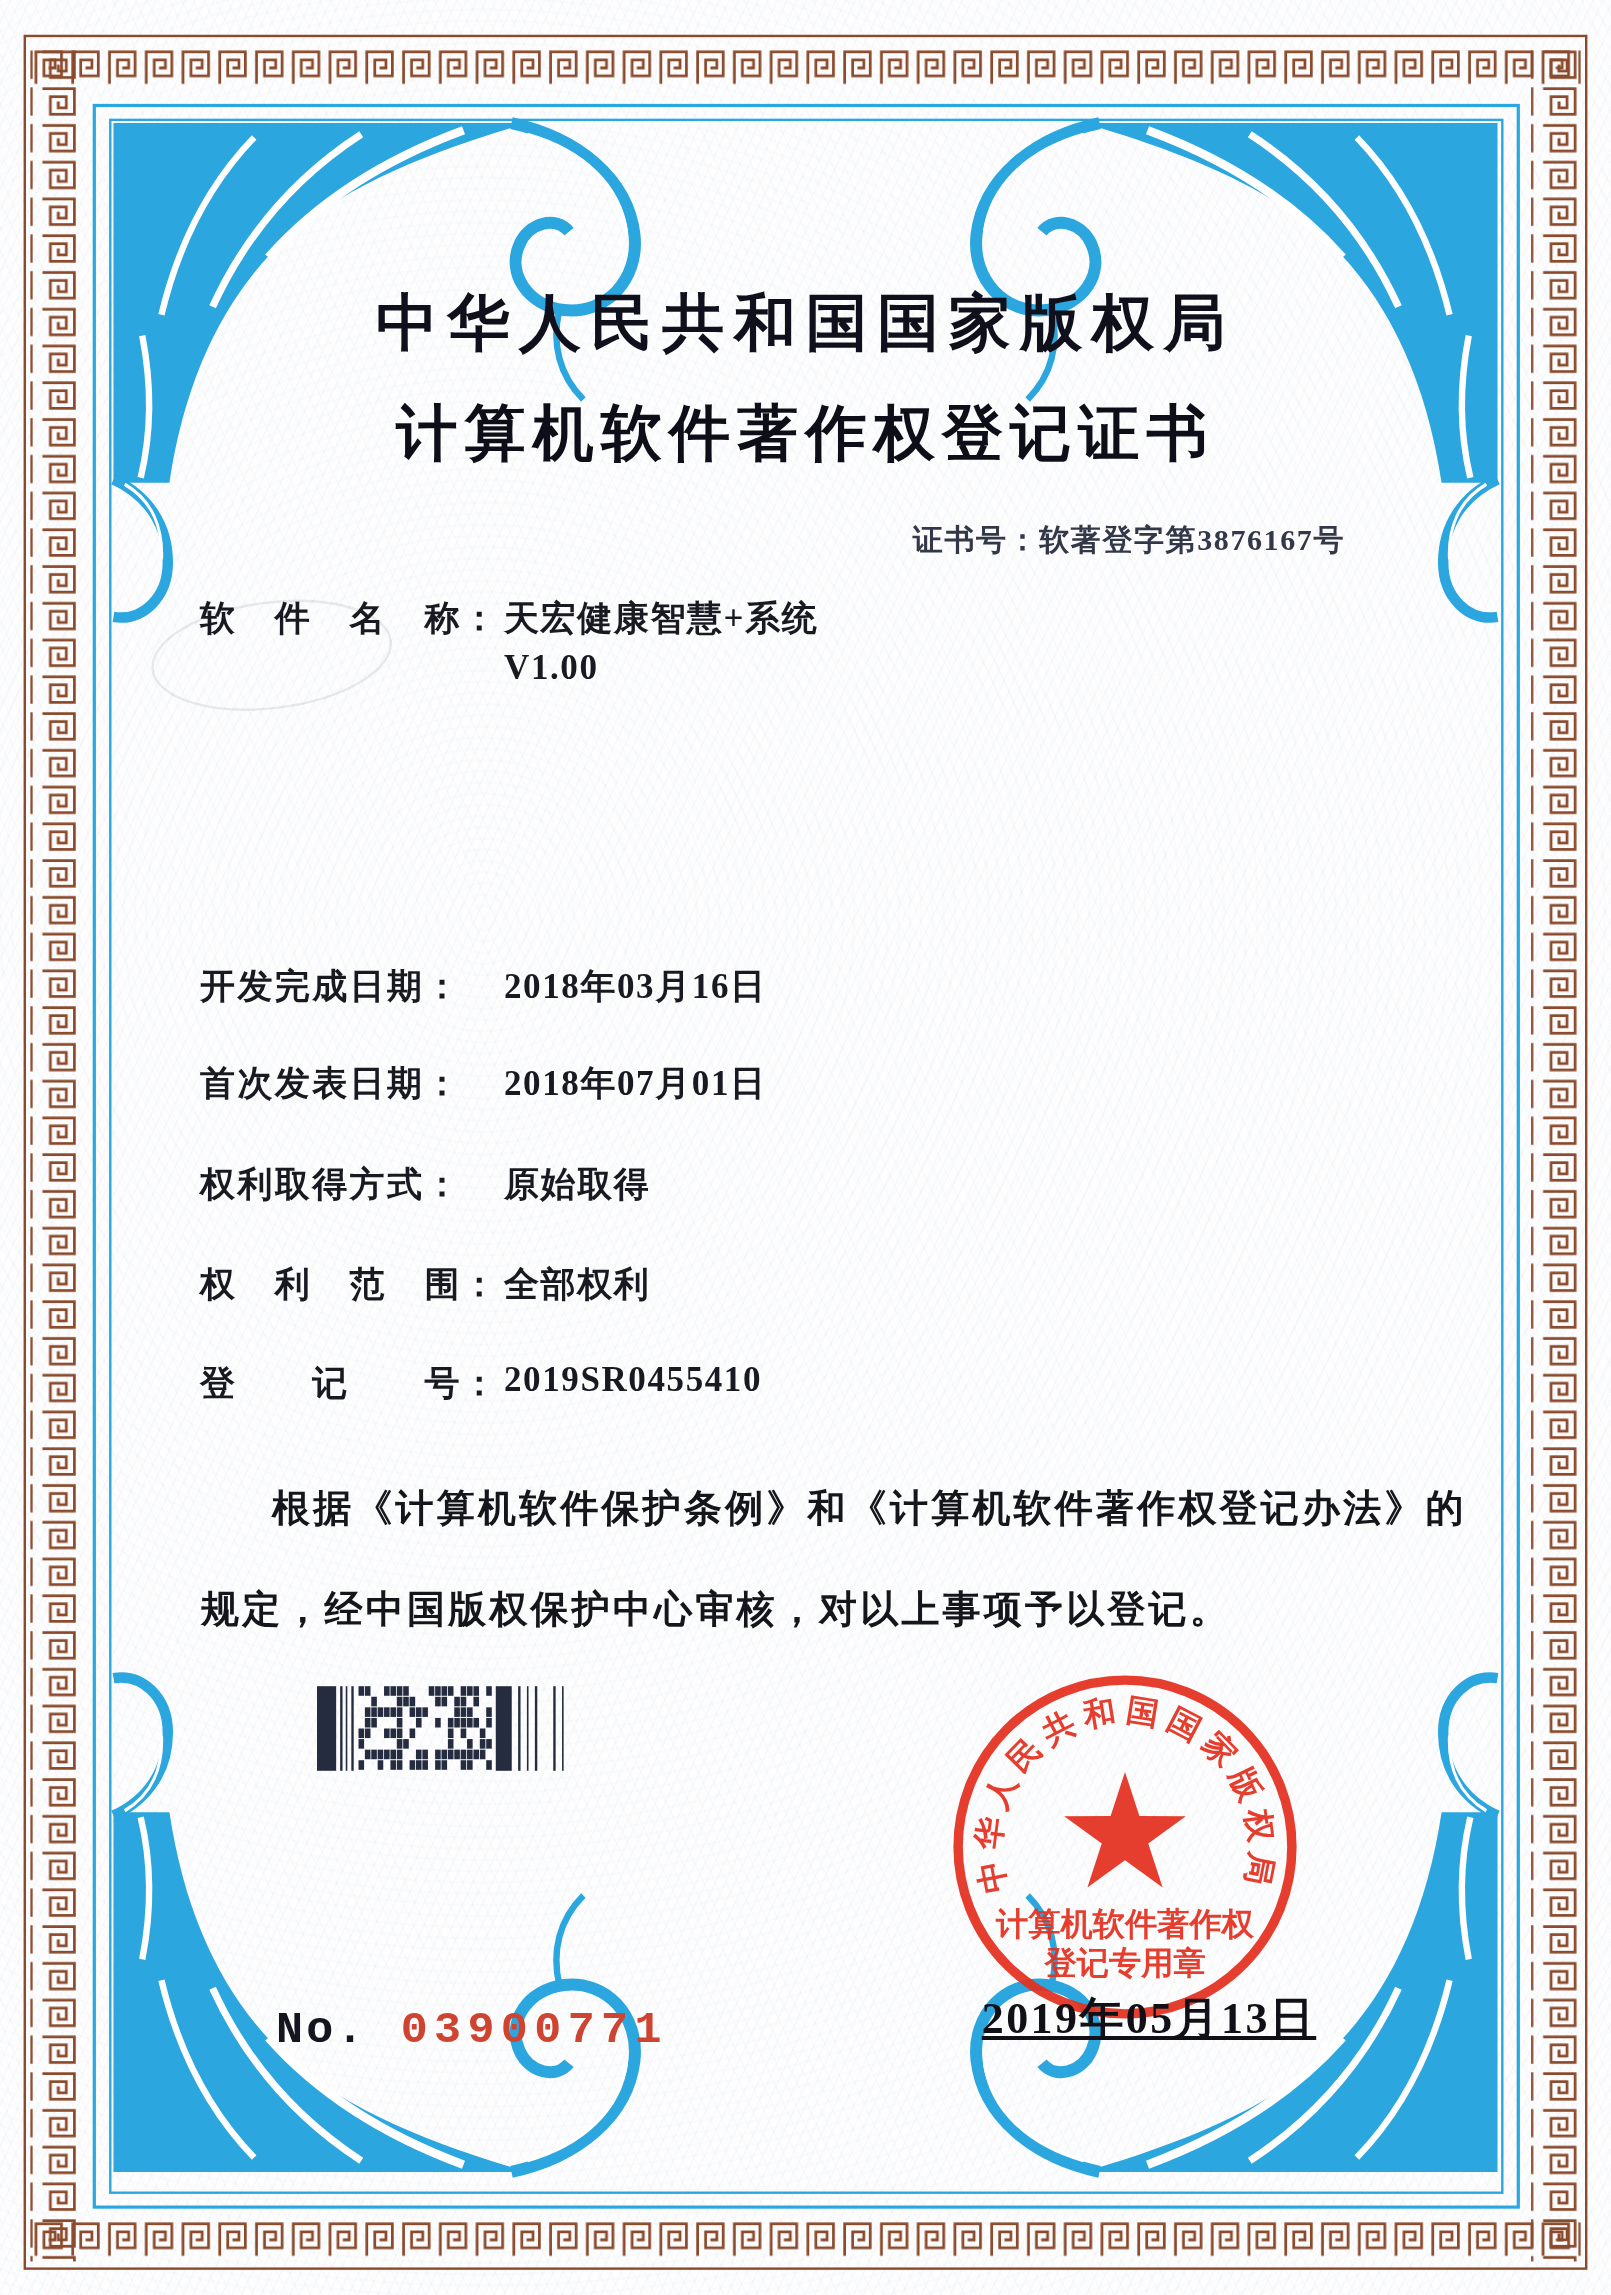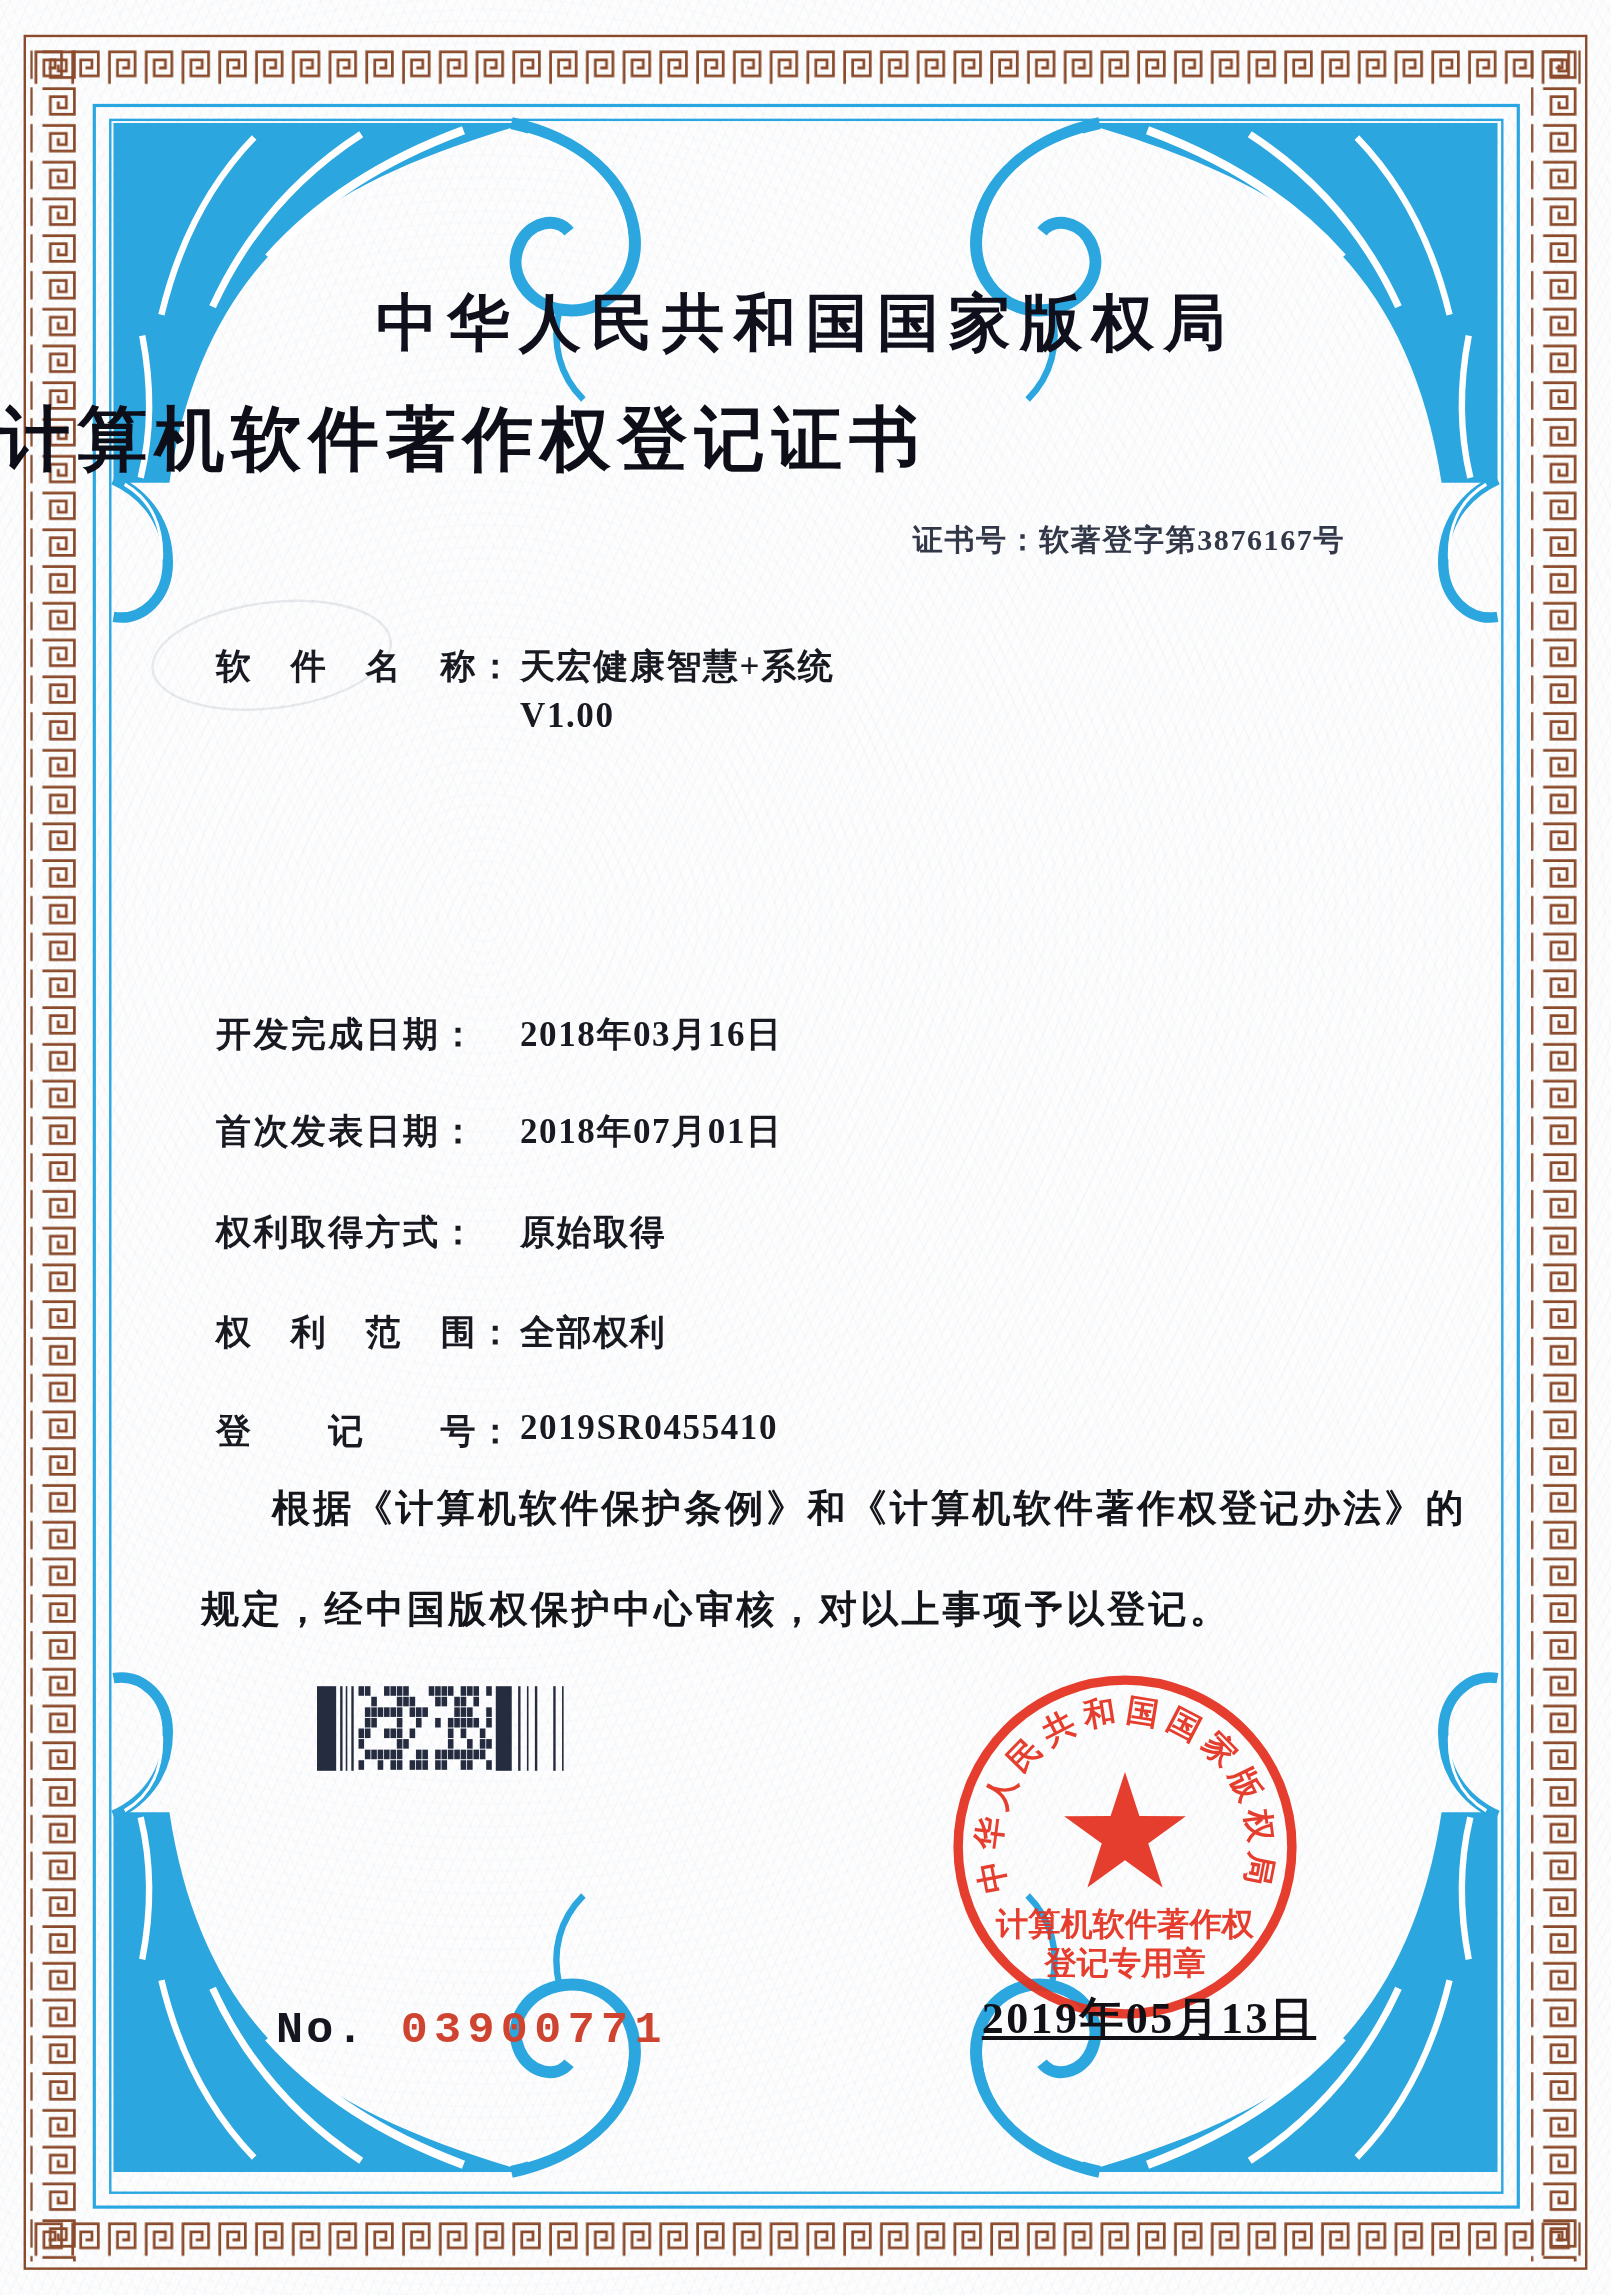--- a/index.html
+++ b/index.html
@@ -16,28 +16,28 @@
     color:#14141e;
     overflow:hidden;
   }
   .abs{position:absolute;}
   svg{display:block;}
   .title1{
     left:0;top:281px;width:1611px;text-align:center;
     font-size:62px;font-weight:700;letter-spacing:9.6px;color:#10101c;
   }
   .title2{
-    left:0;top:393px;width:1611px;text-align:left;
-    font-size:70px;font-weight:700;letter-spacing:7.2px;color:#0e0e18;
+    left:0;top:393px;width:1611px;text-align:center;
+    font-size:61px;font-weight:700;letter-spacing:7.2px;color:#0e0e18;
   }
   .certno{
     left:614px;top:520px;width:731px;text-align:right;
     font-size:30px;font-weight:700;letter-spacing:1.6px;color:#333848;
   }
-  .frow{left:216px;width:1247px;height:50px;font-size:35px;font-weight:600;color:#191922;margin-top:48px;}
+  .frow{left:200px;width:1247px;height:50px;font-size:35px;font-weight:600;color:#191922;}
   .frow .flabel{position:absolute;left:0;top:0;letter-spacing:2.4px;white-space:nowrap;}
   .frow .fvalue{position:absolute;left:304px;top:0;letter-spacing:1.6px;white-space:nowrap;}
   .frow .fvalue2{position:absolute;left:304px;top:53px;letter-spacing:1.6px;white-space:nowrap;}
   .stmt{font-size:38px;font-weight:600;letter-spacing:3.2px;color:#15151c;white-space:nowrap;}
   .serial{top:2005px;left:276px;font-size:45px;font-weight:600;letter-spacing:3.2px;color:#151520;font-family:Liberation Mono, monospace;}
   .serial .num{color:#cf4431;margin-left:34px;letter-spacing:6.4px;}
   .issue-date{
     top:1989px;left:909px;width:480px;text-align:center;
     font-size:44px;font-weight:700;letter-spacing:2.4px;color:#101016;z-index:6;text-decoration:underline;
   }

